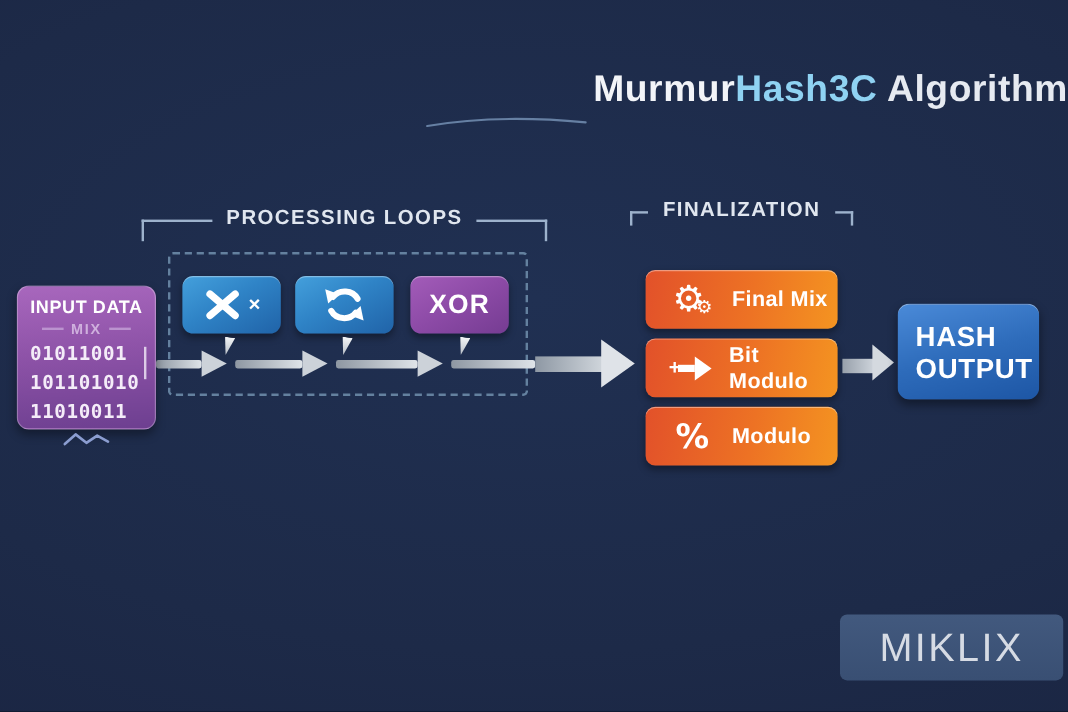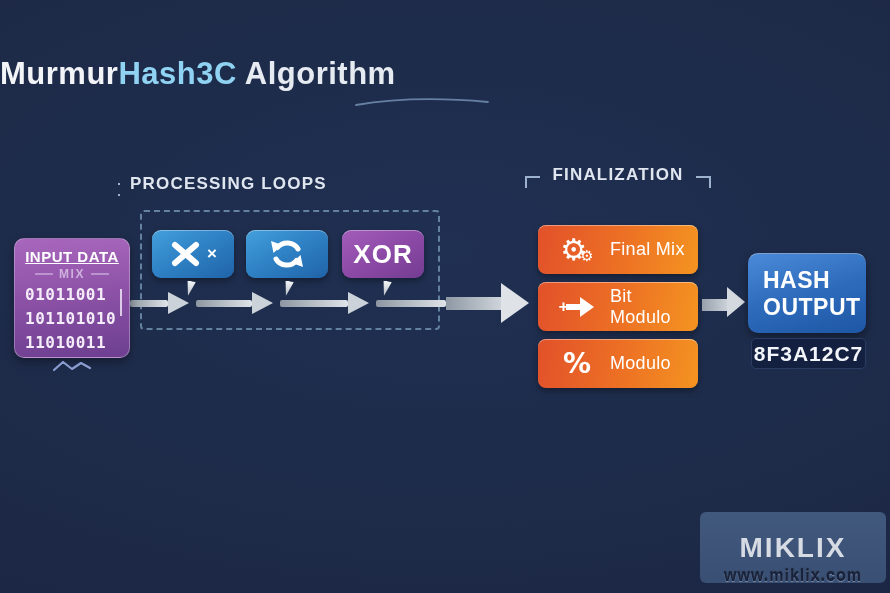--- a/index.html
+++ b/index.html
@@ -5,21 +5,21 @@
   * { margin:0; padding:0; box-sizing:border-box; }
   html,body { background:#10182e; }
   #canvas {
     position:relative; width:890px; height:593px; overflow:hidden;
     font-family:"Liberation Sans", sans-serif;
     background:radial-gradient(ellipse 120% 90% at 50% 42%, #203052 0%, #1d2a48 55%, #192340 100%);
   }
   .abs { position:absolute; }
 
   
-  .title { top:56px; left:0; width:100%; text-align:left; font-size:31px; font-weight:700; letter-spacing:.5px; }
+  .title { top:56px; left:0; width:100%; text-align:right; font-size:31px; font-weight:700; letter-spacing:.5px; }
   .title .t-white { color:#f2f4f8; }
   .title .t-blue  { color:#8fd2f2; }
   .title .t-gray  { color:#e6eaf1; }
 
   
   .bracket-row { display:flex; align-items:flex-start; }
   .hookline { height:18px; border-top:2px solid #9db2cc; }
   .hook-flex { flex:1; }
   .hook-l { border-left:2px solid #9db2cc; }
   .hook-r { border-right:2px solid #9db2cc; }
@@ -27,21 +27,21 @@
 
   
   .dashed-box { left:140px; top:210px; width:300px; height:120px; border:2px dashed #64819f; border-radius:4px; }
   .step-box {
     top:230px; width:82px; height:48px; border-radius:9px;
     display:flex; align-items:center; justify-content:center; gap:4px;
     box-shadow: inset 0 1px 0 rgba(255,255,255,.35), 0 3px 6px rgba(0,0,0,.35);
   }
   .step-blue   { background:linear-gradient(150deg,#44a0dc 0%, #2f83c6 45%, #2063a8 100%); }
   .step-purple { background:linear-gradient(150deg,#a35cb9 0%, #8c4aa6 50%, #753c92 100%); }
-  .xor-text { color:#fff; font-size:26px; font-weight:700; letter-spacing:1px; }
+  .xor-text { color:#fff; font-size:22px; font-weight:700; letter-spacing:1px; }
   .mult-x { color:#fff; font-size:17px; font-weight:700; }
   .tail { width:10px; height:15px; background:linear-gradient(#f2f4f6,#b9c0c9); clip-path:polygon(15% 0, 100% 0, 40% 100%); transform:rotate(8deg); }
 
   
   .flow-line { height:7px; top:300px; background:linear-gradient(90deg,#8e97a2,#dfe4e9); border-radius:2px; }
   .flow-head { width:0; height:0; top:292px; border-top:11px solid transparent; border-bottom:11px solid transparent; border-left:21px solid #ccd2d9; }
   .big-bar  { left:446px; top:297px; width:56px; height:13px; background:linear-gradient(90deg,#8e98a4,#cfd5db); }
   .big-head { left:501px; top:283px; width:0; height:0; border-top:20px solid transparent; border-bottom:20px solid transparent; border-left:28px solid #dfe3e8; }
   .out-bar  { left:702px; top:299px; width:26px; height:12px; background:linear-gradient(90deg,#97a0ab,#cdd3da); }
   .out-head { left:727px; top:287px; width:0; height:0; border-top:15px solid transparent; border-bottom:15px solid transparent; border-left:18px solid #d4d9df; }
@@ -50,40 +50,40 @@
   .dots { color:#93a7c2; font-size:12px; letter-spacing:3px; vertical-align:1px; }
 
   
   .input-box {
     left:14px; top:238px; width:116px; height:120px; border-radius:10px;
     background:linear-gradient(175deg,#a867bd 0%, #8e53a8 45%, #6d3f90 100%);
     border:1px solid rgba(255,255,255,.28);
     box-shadow:0 4px 8px rgba(0,0,0,.35);
     color:#fff; overflow:hidden;
   }
-  .input-title { margin-top:9px; text-align:center; font-size:15px; font-weight:700; letter-spacing:.5px;text-decoration:underline; }
+  .input-title { margin-top:9px; text-align:center; font-size:15px; font-weight:700; letter-spacing:.5px; }
   .mix-row { display:flex; align-items:center; justify-content:center; gap:6px; margin-top:2px; }
   .mix-dash { width:18px; height:0; border-top:2px solid #bb93cf; }
   .mix-text { font-size:12px; font-weight:700; color:#cfb0dd; letter-spacing:1.5px; }
   .binary { margin:3px 0 0 10px; font-family:"DejaVu Sans Mono", monospace; font-size:16px; font-weight:700; color:#f4ecf8; line-height:21px; letter-spacing:.5px; }
   .cursor-bar { right:7px; top:50px; width:2px; height:27px; background:#ece2f3; opacity:.85; }
   .caption { left:4px; top:374px; width:150px; text-align:center; font-size:14.5px; font-weight:700; color:#eef1f6; letter-spacing:.3px; white-space:nowrap; }
 
   
   .fin-header { left:525px; top:176px; width:186px; }
   .fin-hook { width:15px; height:12px; }
   .fin-label { font-size:17px; }
   .orange-box {
     left:538px; width:160px; height:49px; border-radius:8px;
     background:linear-gradient(100deg,#e2512a 0%, #ed7224 55%, #f49421 100%);
     display:flex; align-items:center; justify-content:flex-start; padding-left:18px; gap:12px;
     box-shadow: inset 0 1px 0 rgba(255,255,255,.4), 0 3px 6px rgba(0,0,0,.35);
     color:#fff;
   }
-  .orange-label { font-size:18px; font-weight:400; letter-spacing:.3px; }
+  .orange-label { font-size:18px; font-weight:700; letter-spacing:.3px; }
   .icon-slot { width:42px; display:flex; align-items:center; justify-content:center; }
   .gear-big { font-size:30px; line-height:1; font-family:"DejaVu Sans", sans-serif; }
   .gear-small { font-size:15px; line-height:1; margin:14px 0 0 -7px; font-family:"DejaVu Sans", sans-serif; }
   .plus-sign { font-size:17px; font-weight:800; margin-right:-3px; }
   .percent { font-size:28px; font-weight:800; font-family:"DejaVu Sans", sans-serif; }
 
   
   .hash-box {
     left:748px; top:253px; width:118px; height:80px; border-radius:10px;
     background:linear-gradient(165deg,#4a8ad8 0%, #2e6cbb 50%, #1d56a5 100%);
@@ -94,44 +94,44 @@
   }
   .value-box {
     left:751px; top:338px; width:115px; height:31px; border-radius:5px;
     background:#13203f; border:1px solid #2b3c63;
     display:flex; align-items:center; justify-content:center;
     color:#f2f5f9; font-size:21px; font-weight:600; letter-spacing:1px;
   }
 
   
   .miklix-badge {
-    left:700px; top:512px; width:186px; height:71px; border-radius:6px;
+    left:700px; top:512px; width:186px; height:55px; border-radius:6px;
     background:linear-gradient(#42597e,#394f73);
     display:flex; align-items:center; justify-content:center;
-    color:#d6dbe4; font-size:28px; font-weight:700; letter-spacing:2px;
+    color:#d6dbe4; font-size:33px; font-weight:400; letter-spacing:2px;
   }
   .miklix-url {
     left:700px; top:567px; width:186px; text-align:center;
     font-size:16px; font-weight:800; letter-spacing:1px; color:#18223c;
     text-shadow:0 1px 1px rgba(190,205,230,.5), 0 -1px 1px rgba(0,0,0,.6);
   }
 </style>
 </head>
 <body>
 
 <div id="canvas">
 
   <div class="abs title">
     <span class="t-white">Murmur</span><span class="t-blue">Hash3C</span><span class="t-gray"> Algorithm</span>
   </div>
   <svg class="abs" style="left:352px; top:95px;" width="140" height="14">
     <path d="M4 10 Q 62 0 136 7" fill="none" stroke="#7f9cc0" stroke-width="1.8" stroke-linecap="round" opacity="0.75"></path>
   </svg>
 
-  <div class="abs bracket-row" style="left:118px; top:183px; width:338px;flex-direction:column;">
+  <div class="abs bracket-row" style="left:118px; top:183px; width:338px;">
     <div class="hookline hook-flex hook-l"></div>
     <div class="bracket-label">PROCESSING LOOPS</div>
     <div class="hookline hook-flex hook-r"></div>
   </div>
 
   <div class="abs dashed-box"></div>
 
   <div class="abs step-box step-blue" style="left:152px;">
     <svg width="34" height="28" viewBox="0 0 34 28">
       <path d="M6 5 L27 23" stroke="#fff" stroke-width="6" stroke-linecap="round"></path>
@@ -218,22 +218,18 @@
     <span class="orange-label">Modulo</span>
   </div>
 
   <div class="abs out-bar"></div>
   <div class="abs out-head"></div>
 
   <div class="abs hash-box">
     <div>HASH</div>
     <div>OUTPUT</div>
   </div>
-  <div class="abs value-box">
-    <span>8F3A12C7</span>
-  </div>
 
   <div class="abs miklix-badge">
     <span>MIKLIX</span>
   </div>
-  <div class="abs miklix-url">www.miklix.com</div>
 
 </div>
 
 </body></html>

